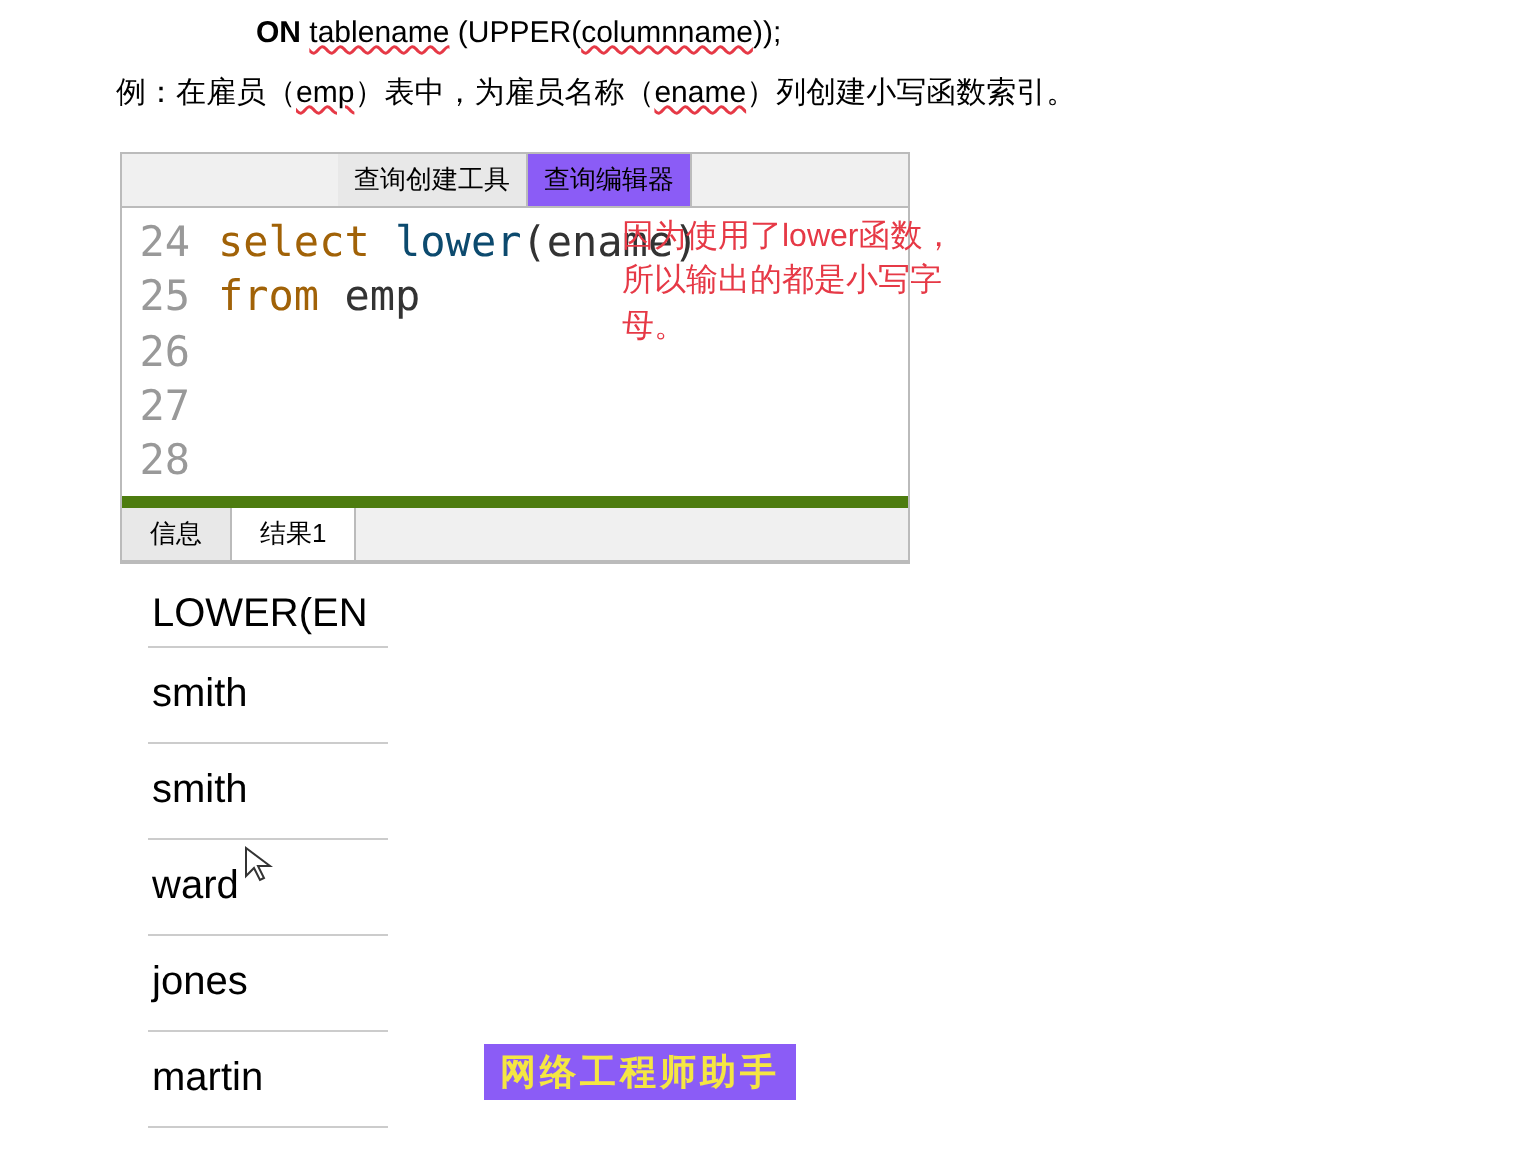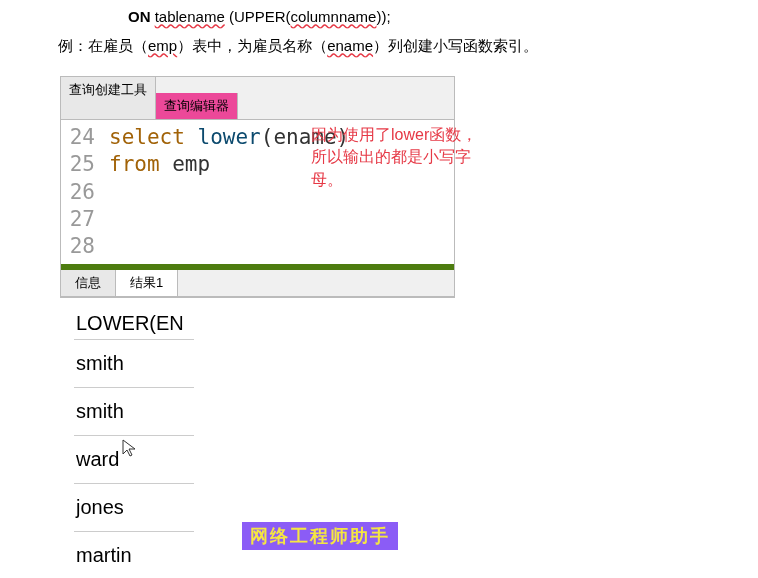--- a/index.html
+++ b/index.html
@@ -7,23 +7,23 @@
     
     .top-line { padding: 8px 0 0 128px; font-size: 15px; }
     .top-line .kw { font-weight: bold; }
     .top-line .underlined { text-decoration: underline; text-decoration-color: #e63946; text-decoration-style: wavy; }
     
     .example-line { padding: 12px 0 0 58px; font-size: 15px; }
     .example-line .underlined { text-decoration: underline; text-decoration-color: #e63946; text-decoration-style: wavy; }
     
     .editor-wrap { margin: 20px 0 0 60px; width: 395px; border: 1px solid #bbb; background: #fff; }
     
-    .tab-row { display: flex; background: #f0f0f0; border-bottom: 1px solid #bbb; }
+    .tab-row { display: flex; background: #f0f0f0; border-bottom: 1px solid #bbb; justify-content: center; }
     .tab { padding: 4px 8px; font-size: 13px; border-right: 1px solid #bbb; background: #e8e8e8; cursor: pointer; }
-    .tab.active { background: #ec4899; margin-top: 16px; }
+    .tab.active { background: #8b5cf6; }
     
     .code-area { display: flex; position: relative; }
     .gutter { width: 42px; background: #fff; text-align: right; padding: 4px 8px 4px 0; font-size: 21px; color: #999; line-height: 1.3; font-family: Consolas, monospace; }
     .gutter div { }
     .code-lines { flex: 1; padding: 4px 0 4px 6px; font-size: 21px; line-height: 1.3; font-family: Consolas, monospace; position: relative; }
     .tok-kw { color: #a16207; }
     .tok-fn { color: #0c4a6e; }
     .tok-txt { color: #333; }
     
     .annotation { position: absolute; left: 208px; top: 4px; font-size: 16px; color: #e63946; font-family: "Microsoft YaHei", sans-serif; width: 170px; line-height: 1.4; }

